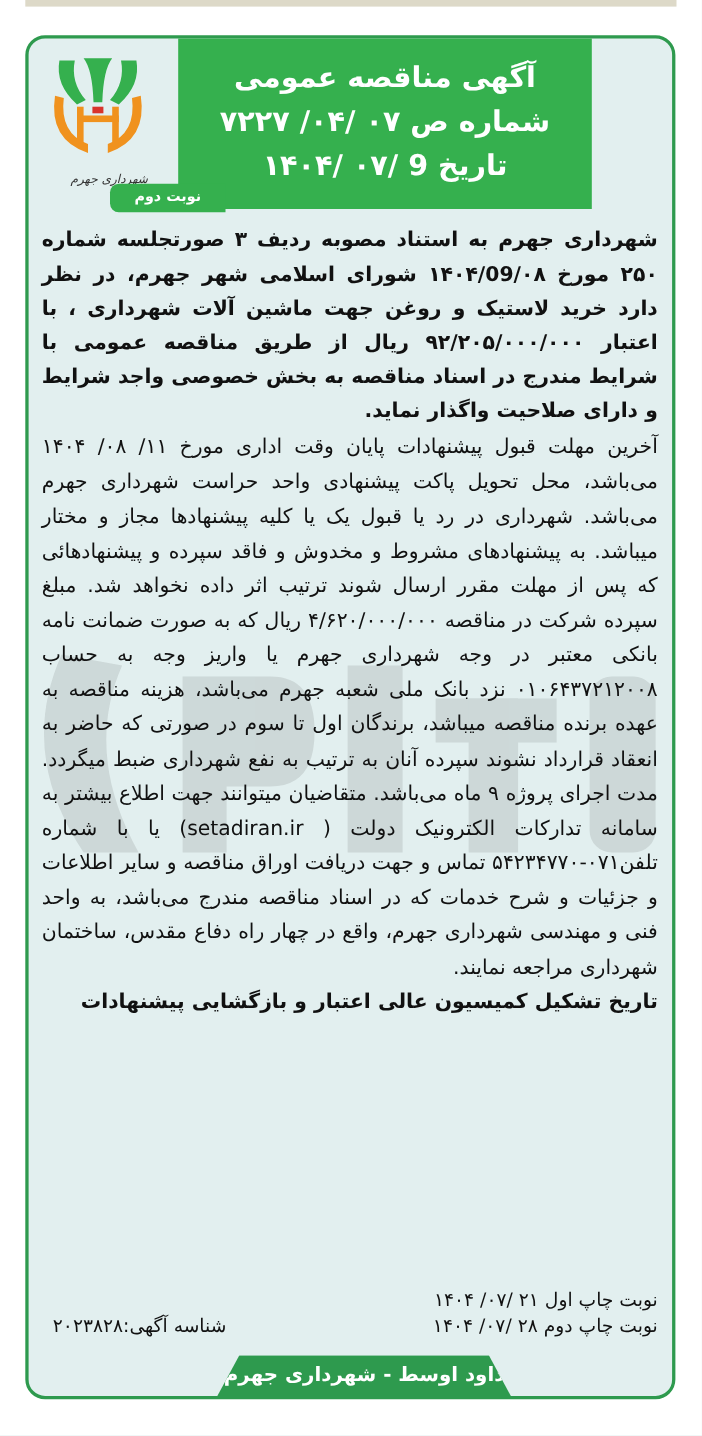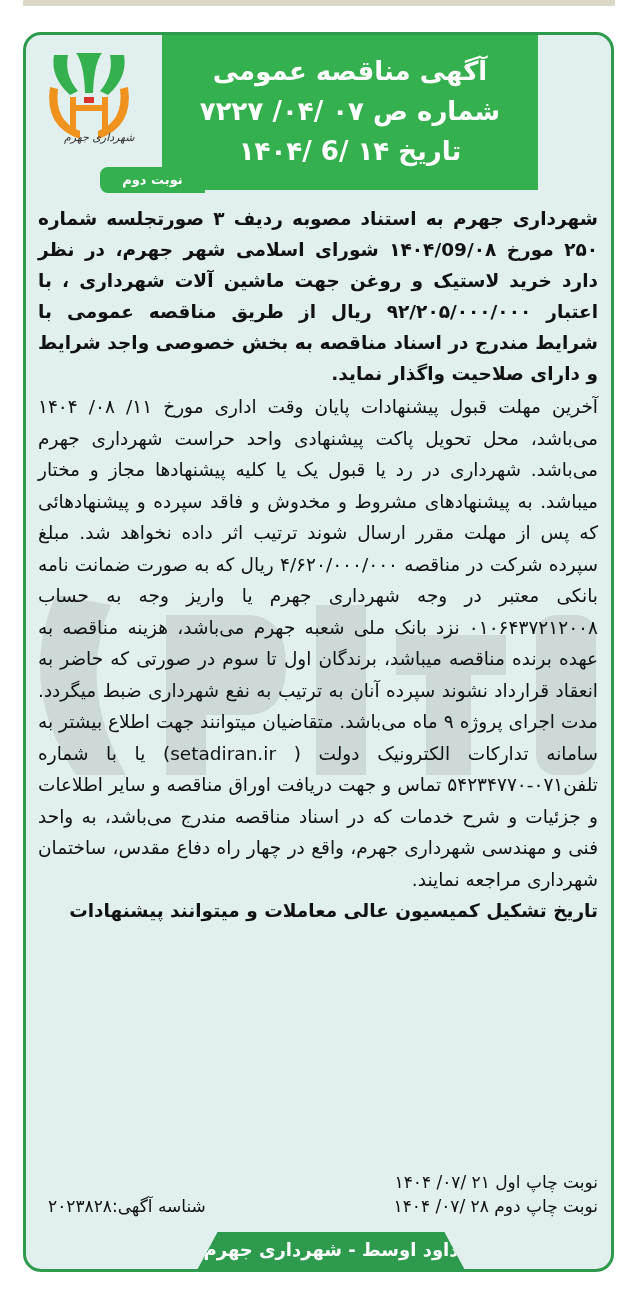--- a/index.html
+++ b/index.html
@@ -17,21 +17,21 @@
     box-sizing: border-box; overflow: hidden;
   }
   .watermark {
     position: absolute; left: -10px; top: 540px; width: 640px; height: 210px;
     pointer-events: none; opacity: 0.13;
   }
   .logo {
     position: absolute; left: 14px; top: 12px; width: 98px; height: 125px;
   }
   .logo-caption {
-    position: absolute; left: 38px; top: 96px; font-family: "DejaVu Serif", serif;
+    position: absolute; left: 38px; top: 121px; font-family: "DejaVu Serif", serif;
     font-size: 11px; font-style: italic; color: #333; direction: rtl;
   }
   .title-box {
     position: absolute; left: 136px; top: -3px; width: 376px; height: 158px;
     background: #35b04e; color: #fff; direction: rtl; text-align: center;
     font-weight: bold; display: flex; flex-direction: column; justify-content: center;
   }
   .title-box div { font-size: 26px; line-height: 40px; }
   .badge {
     position: absolute; left: 74px; top: 132px; width: 105px; height: 26px;
@@ -85,29 +85,29 @@
     <rect x="30" y="50" width="6" height="36" fill="#f0921e"></rect>
     <rect x="62" y="50" width="6" height="36" fill="#f0921e"></rect>
     <rect x="30" y="58" width="38" height="6" fill="#f0921e"></rect>
     <rect x="44" y="50" width="10" height="6" fill="#d9342b"></rect>
   </svg>
   <div class="logo-caption">شهرداری جهرم</div>
 
   <div class="title-box">
     <div>آگهی مناقصه عمومی</div>
     <div>شماره ص ۰۷ /۰۴/ ۷۲۲۷</div>
-    <div>تاریخ ۱۴ /6 /۱۴۰۴</div>
+    <div>تاریخ 9 /۰۷ /۱۴۰۴</div>
   </div>
 
   <div class="badge">نوبت دوم</div>
 
   <div class="body-text">
     <div class="para-bold">شهرداری جهرم به استناد مصوبه ردیف ۳ صورتجلسه شماره ۲۵۰ مورخ ۱۴۰۴/09/۰۸ شورای اسلامی شهر جهرم، در نظر دارد خرید لاستیک و روغن جهت ماشین آلات شهرداری ، با اعتبار ۹۲/۲۰۵/۰۰۰/۰۰۰ ریال از طریق مناقصه عمومی با شرایط مندرج در اسناد مناقصه به بخش خصوصی واجد شرایط و دارای صلاحیت واگذار نماید.</div>
     <div class="para-normal">آخرین مهلت قبول پیشنهادات پایان وقت اداری مورخ ۱۱/ ۰۸/ ۱۴۰۴ می‌باشد، محل تحویل پاکت پیشنهادی واحد حراست شهرداری جهرم می‌باشد. شهرداری در رد یا قبول یک یا کلیه پیشنهادها مجاز و مختار میباشد. به پیشنهادهای مشروط و مخدوش و فاقد سپرده و پیشنهادهائی که پس از مهلت مقرر ارسال شوند ترتیب اثر داده نخواهد شد. مبلغ سپرده شرکت در مناقصه ۴/۶۲۰/۰۰۰/۰۰۰ ریال که به صورت ضمانت نامه بانکی معتبر در وجه شهرداری جهرم یا واریز وجه به حساب ۰۱۰۶۴۳۷۲۱۲۰۰۸ نزد بانک ملی شعبه جهرم می‌باشد، هزینه مناقصه به عهده برنده مناقصه میباشد، برندگان اول تا سوم در صورتی که حاضر به انعقاد قرارداد نشوند سپرده آنان به ترتیب به نفع شهرداری ضبط میگردد. مدت اجرای پروژه ۹ ماه می‌باشد. متقاضیان میتوانند جهت اطلاع بیشتر به سامانه تدارکات الکترونیک دولت ( setadiran.ir) یا با شماره تلفن۰۷۱-۵۴۲۳۴۷۷۰ تماس و جهت دریافت اوراق مناقصه و سایر اطلاعات و جزئیات و شرح خدمات که در اسناد مناقصه مندرج می‌باشد، به واحد فنی و مهندسی شهرداری جهرم، واقع در چهار راه دفاع مقدس، ساختمان شهرداری مراجعه نمایند.</div>
-    <div class="para-final">تاریخ تشکیل کمیسیون عالی معاملات و میتوانند پیشنهادات</div>
+    <div class="para-final">تاریخ تشکیل کمیسیون عالی اعتبار و بازگشایی پیشنهادات</div>
   </div>
 
   <div class="footer-rows">
     <div class="footer-row">
       <span>نوبت چاپ اول ۲۱ /۰۷/ ۱۴۰۴</span>
     </div>
     <div class="footer-row">
       <span>نوبت چاپ دوم ۲۸ /۰۷/ ۱۴۰۴</span>
       <span class="ad-id">شناسه آگهی:۲۰۲۳۸۲۸</span>
     </div>

